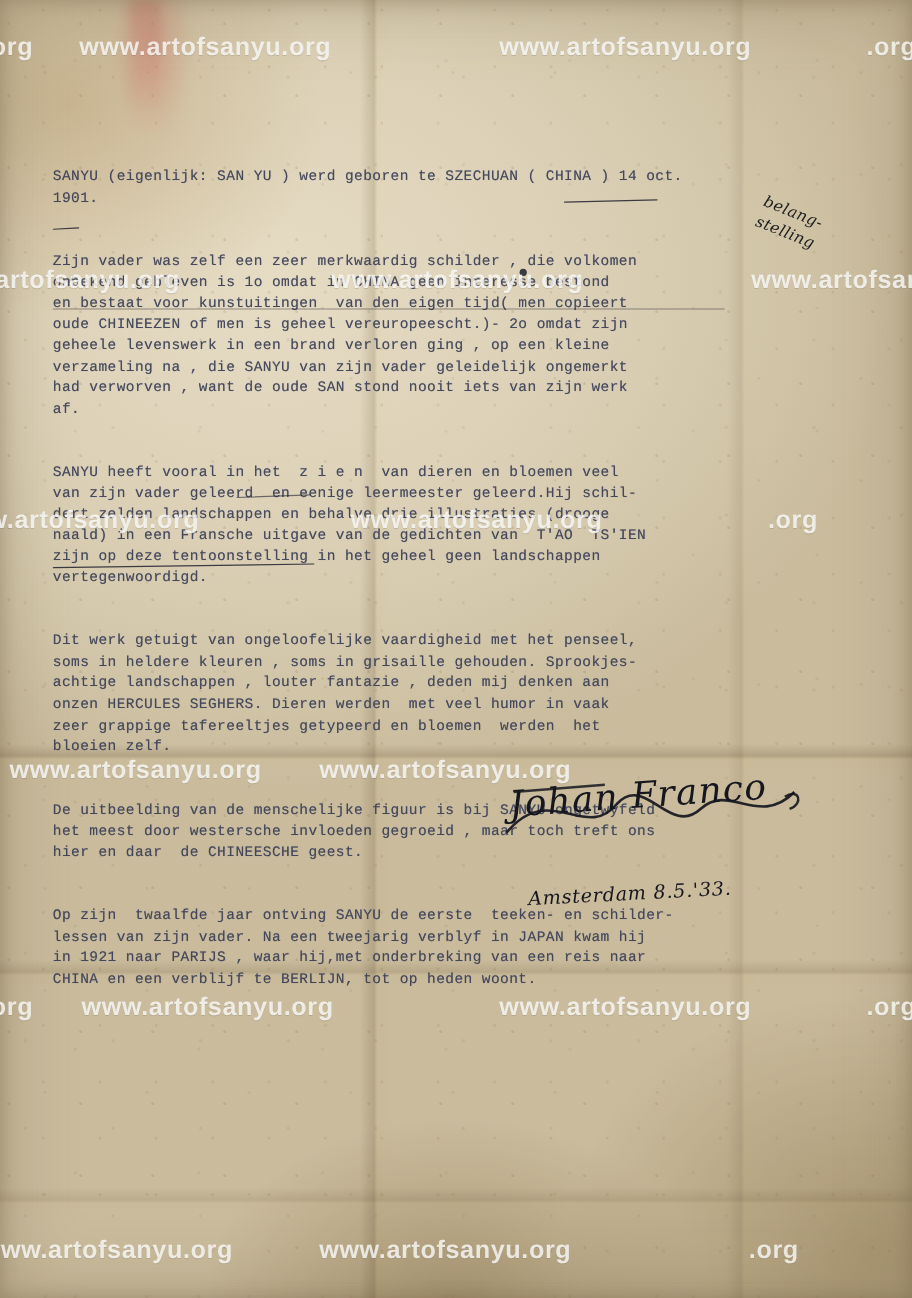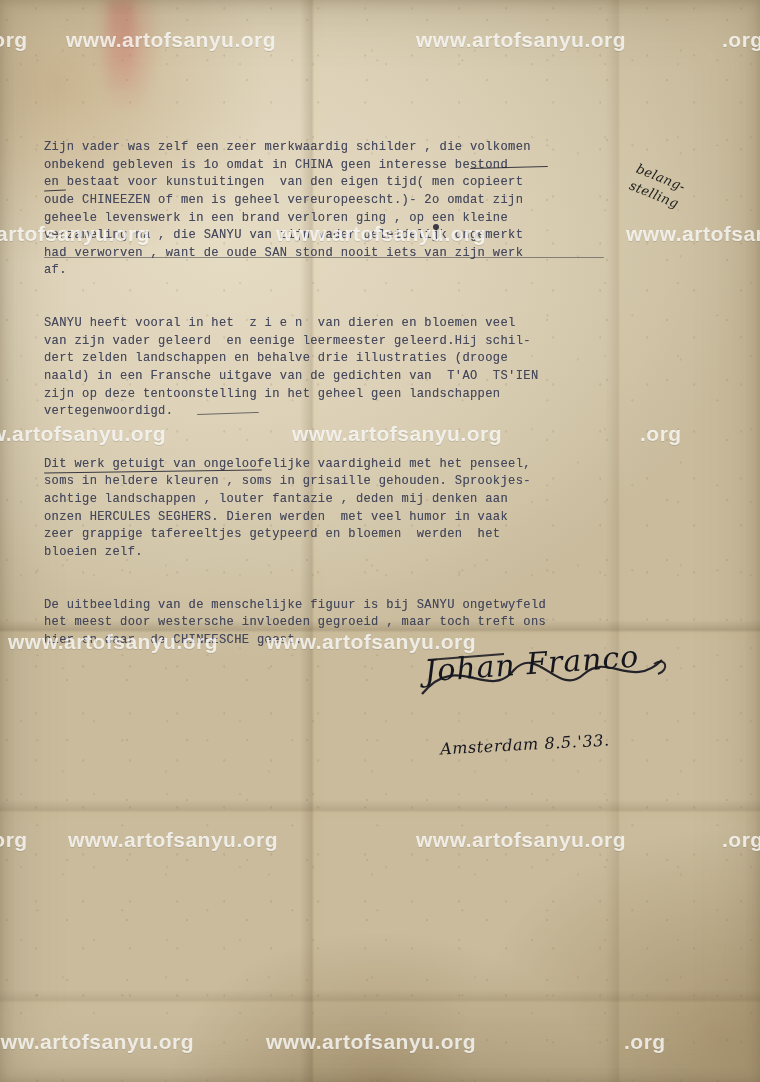--- a/index.html
+++ b/index.html
@@ -186,20 +186,22 @@
   <div class="stain-pink"></div>
   <div class="stain-pink2"></div>
 
   <div class="fold-v" style="left:300px;"></div>
   <div class="fold-v" style="left:606px; opacity:.6;"></div>
   <div class="fold-h" style="top:620px;"></div>
   <div class="fold-h" style="top:800px; opacity:.75;"></div>
   <div class="fold-h" style="top:990px; opacity:.6;"></div>
 
   <div class="letter">
+    <p class="para">SANYU (eigenlijk: SAN YU ) werd geboren te SZECHUAN ( CHINA ) 14 oct.
+1901.</p>
     <p class="para">Zijn vader was zelf een zeer merkwaardig schilder , die volkomen
 onbekend gebleven is 1o omdat in CHINA geen interesse bestond
 en bestaat voor kunstuitingen  van den eigen tijd( men copieert
 oude CHINEEZEN of men is geheel vereuropeescht.)- 2o omdat zijn
 geheele levenswerk in een brand verloren ging , op een kleine
 verzameling na , die SANYU van zijn vader geleidelijk ongemerkt
 had verworven , want de oude SAN stond nooit iets van zijn werk
 af.</p>
     <p class="para">SANYU heeft vooral in het  z i e n  van dieren en bloemen veel
 van zijn vader geleerd  en eenige leermeester geleerd.Hij schil-
@@ -209,20 +211,24 @@
 vertegenwoordigd.</p>
     <p class="para">Dit werk getuigt van ongeloofelijke vaardigheid met het penseel,
 soms in heldere kleuren , soms in grisaille gehouden. Sprookjes-
 achtige landschappen , louter fantazie , deden mij denken aan
 onzen HERCULES SEGHERS. Dieren werden  met veel humor in vaak
 zeer grappige tafereeltjes getypeerd en bloemen  werden  het
 bloeien zelf.</p>
     <p class="para">De uitbeelding van de menschelijke figuur is bij SANYU ongetwyfeld
 het meest door westersche invloeden gegroeid , maar toch treft ons
 hier en daar  de CHINEESCHE geest.</p>
+    <p class="para">Op zijn  twaalfde jaar ontving SANYU de eerste  teeken- en schilder-
+lessen van zijn vader. Na een tweejarig verblyf in JAPAN kwam hij
+in 1921 naar PARIJS , waar hij,met onderbreking van een reis naar
+CHINA en een verblijf te BERLIJN, tot op heden woont.</p>
   </div>
 
   <div class="ink-strike" style="left:470px; top:167px; width:78px; transform:rotate(-1.5deg);"></div>
   <div class="ink-strike" style="left:44px; top:190px; width:22px; transform:rotate(-3deg);"></div>
   <div class="ink-strike" style="left:44px; top:257px; width:560px; height:1.1px; opacity:.45;"></div>
   <div class="ink-strike" style="left:44px; top:471px; width:218px; transform:rotate(-0.8deg);"></div>
   <div class="ink-strike" style="left:197px; top:413px; width:62px; transform:rotate(-2deg); opacity:.6;"></div>
   <div class="ink-strike" style="left:433px; top:224px; width:6px; height:6px; border-radius:50%; background:#20202e;"></div>
 
   <div class="margin-note" style="white-space:pre;">belang-

